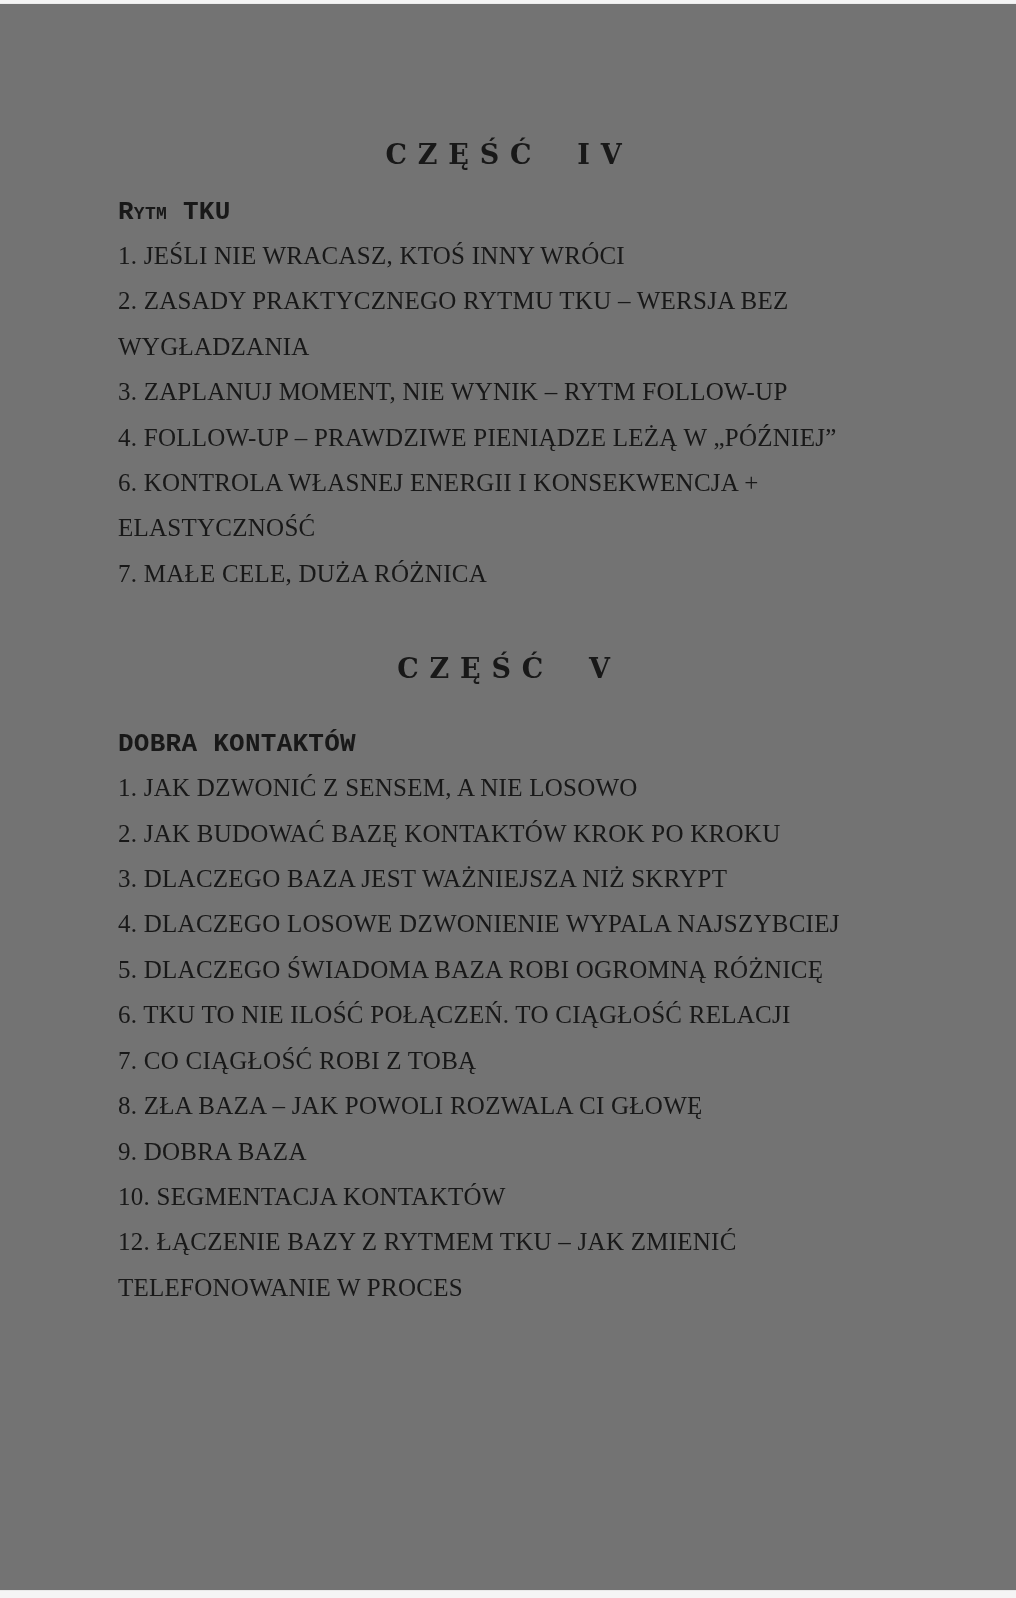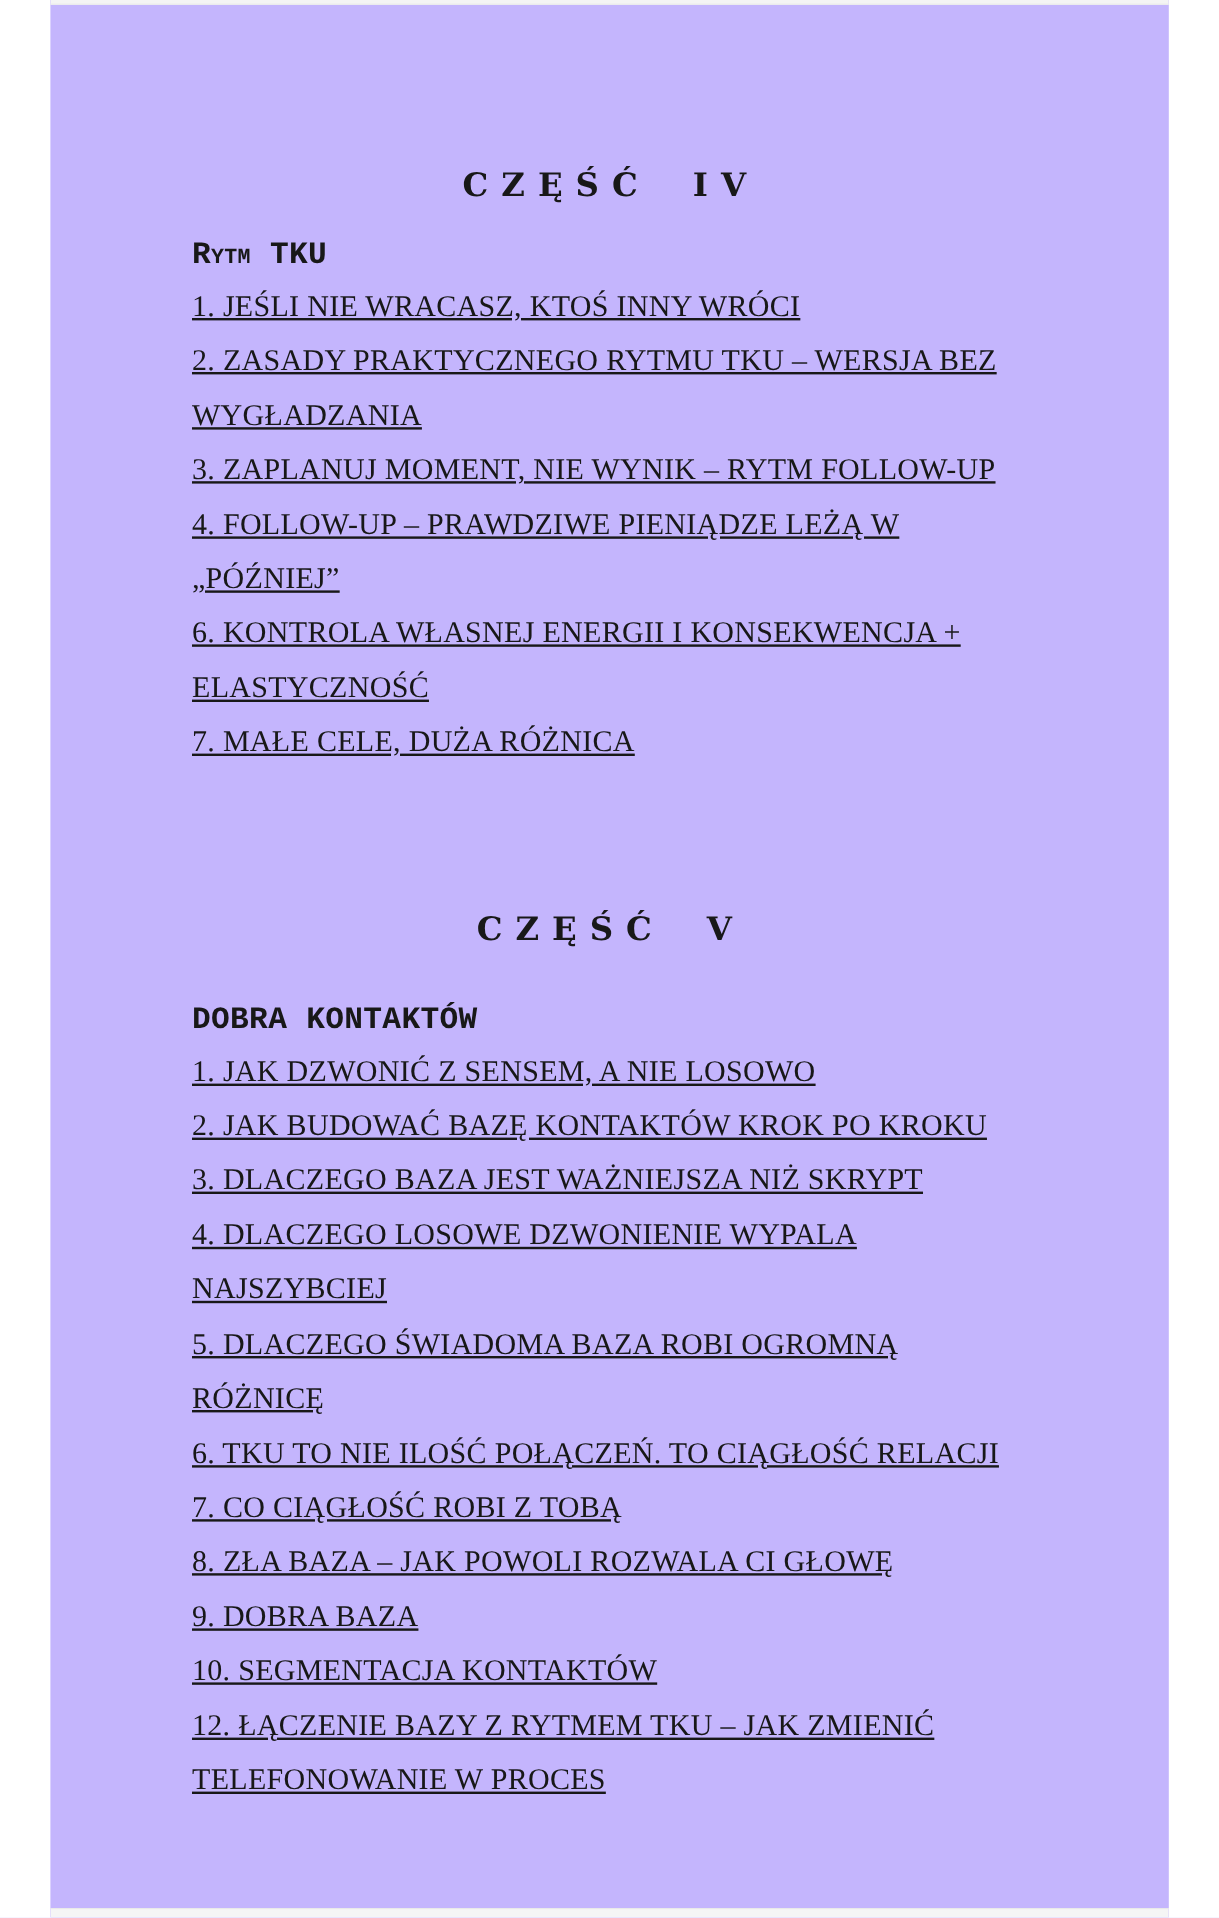--- a/index.html
+++ b/index.html
@@ -2,24 +2,24 @@
 <html lang="pl"><head>
 <meta charset="utf-8">
 <style>
   html, body {
     margin: 0;
     padding: 0;
     background: #ffffff;
   }
   .page {
     position: relative;
-    width: 932px;
+    width: 1016px;
     height: 1598px;
     margin: 0 auto;
-    background: #c4b5fd;
+    background: #737373;
     color: #181818;
     overflow: hidden;
     font-family: "Liberation Serif", serif;
   }
   .edge-strip {
     position: absolute;
     left: 0;
     right: 0;
     background: #f4f4f4;
   }
@@ -42,21 +42,21 @@
     text-align: center;
     font-family: "DejaVu Serif", serif;
     font-weight: bold;
     font-size: 27px;
     line-height: 34px;
     letter-spacing: 0.40em;
     word-spacing: 0.55em;
     color: #181818;
   }
   .part:nth-of-type(1) .part-heading { margin-top: 138px; }
-  .part:nth-of-type(2) .part-heading { margin-top: 116px; }
+  .part:nth-of-type(2) .part-heading { margin-top: 56px; }
 
   .section-title {
     margin: 0;
     font-family: Liberation Mono, monospace;
     font-weight: bold;
     font-size: 26px;
     line-height: 32px;
     font-variant: small-caps;
     letter-spacing: 0.01em;
     color: #181818;
@@ -64,21 +64,20 @@
   .part:nth-of-type(1) .section-title { margin-top: 24px; }
   .part:nth-of-type(2) .section-title { margin-top: 42px; font-variant: normal; }
 
   .chapter-list {
     list-style: none;
     margin: 5px 0 0 0;
     padding: 0;
     font-size: 25px;
     line-height: 45.4px;
     letter-spacing: 0.01em;
-    text-decoration: underline;
   }
   .chapter-item {
     white-space: pre-line;   
     cursor: pointer;
   }
 </style>
 </head>
 <body>
 
 <div class="page">

